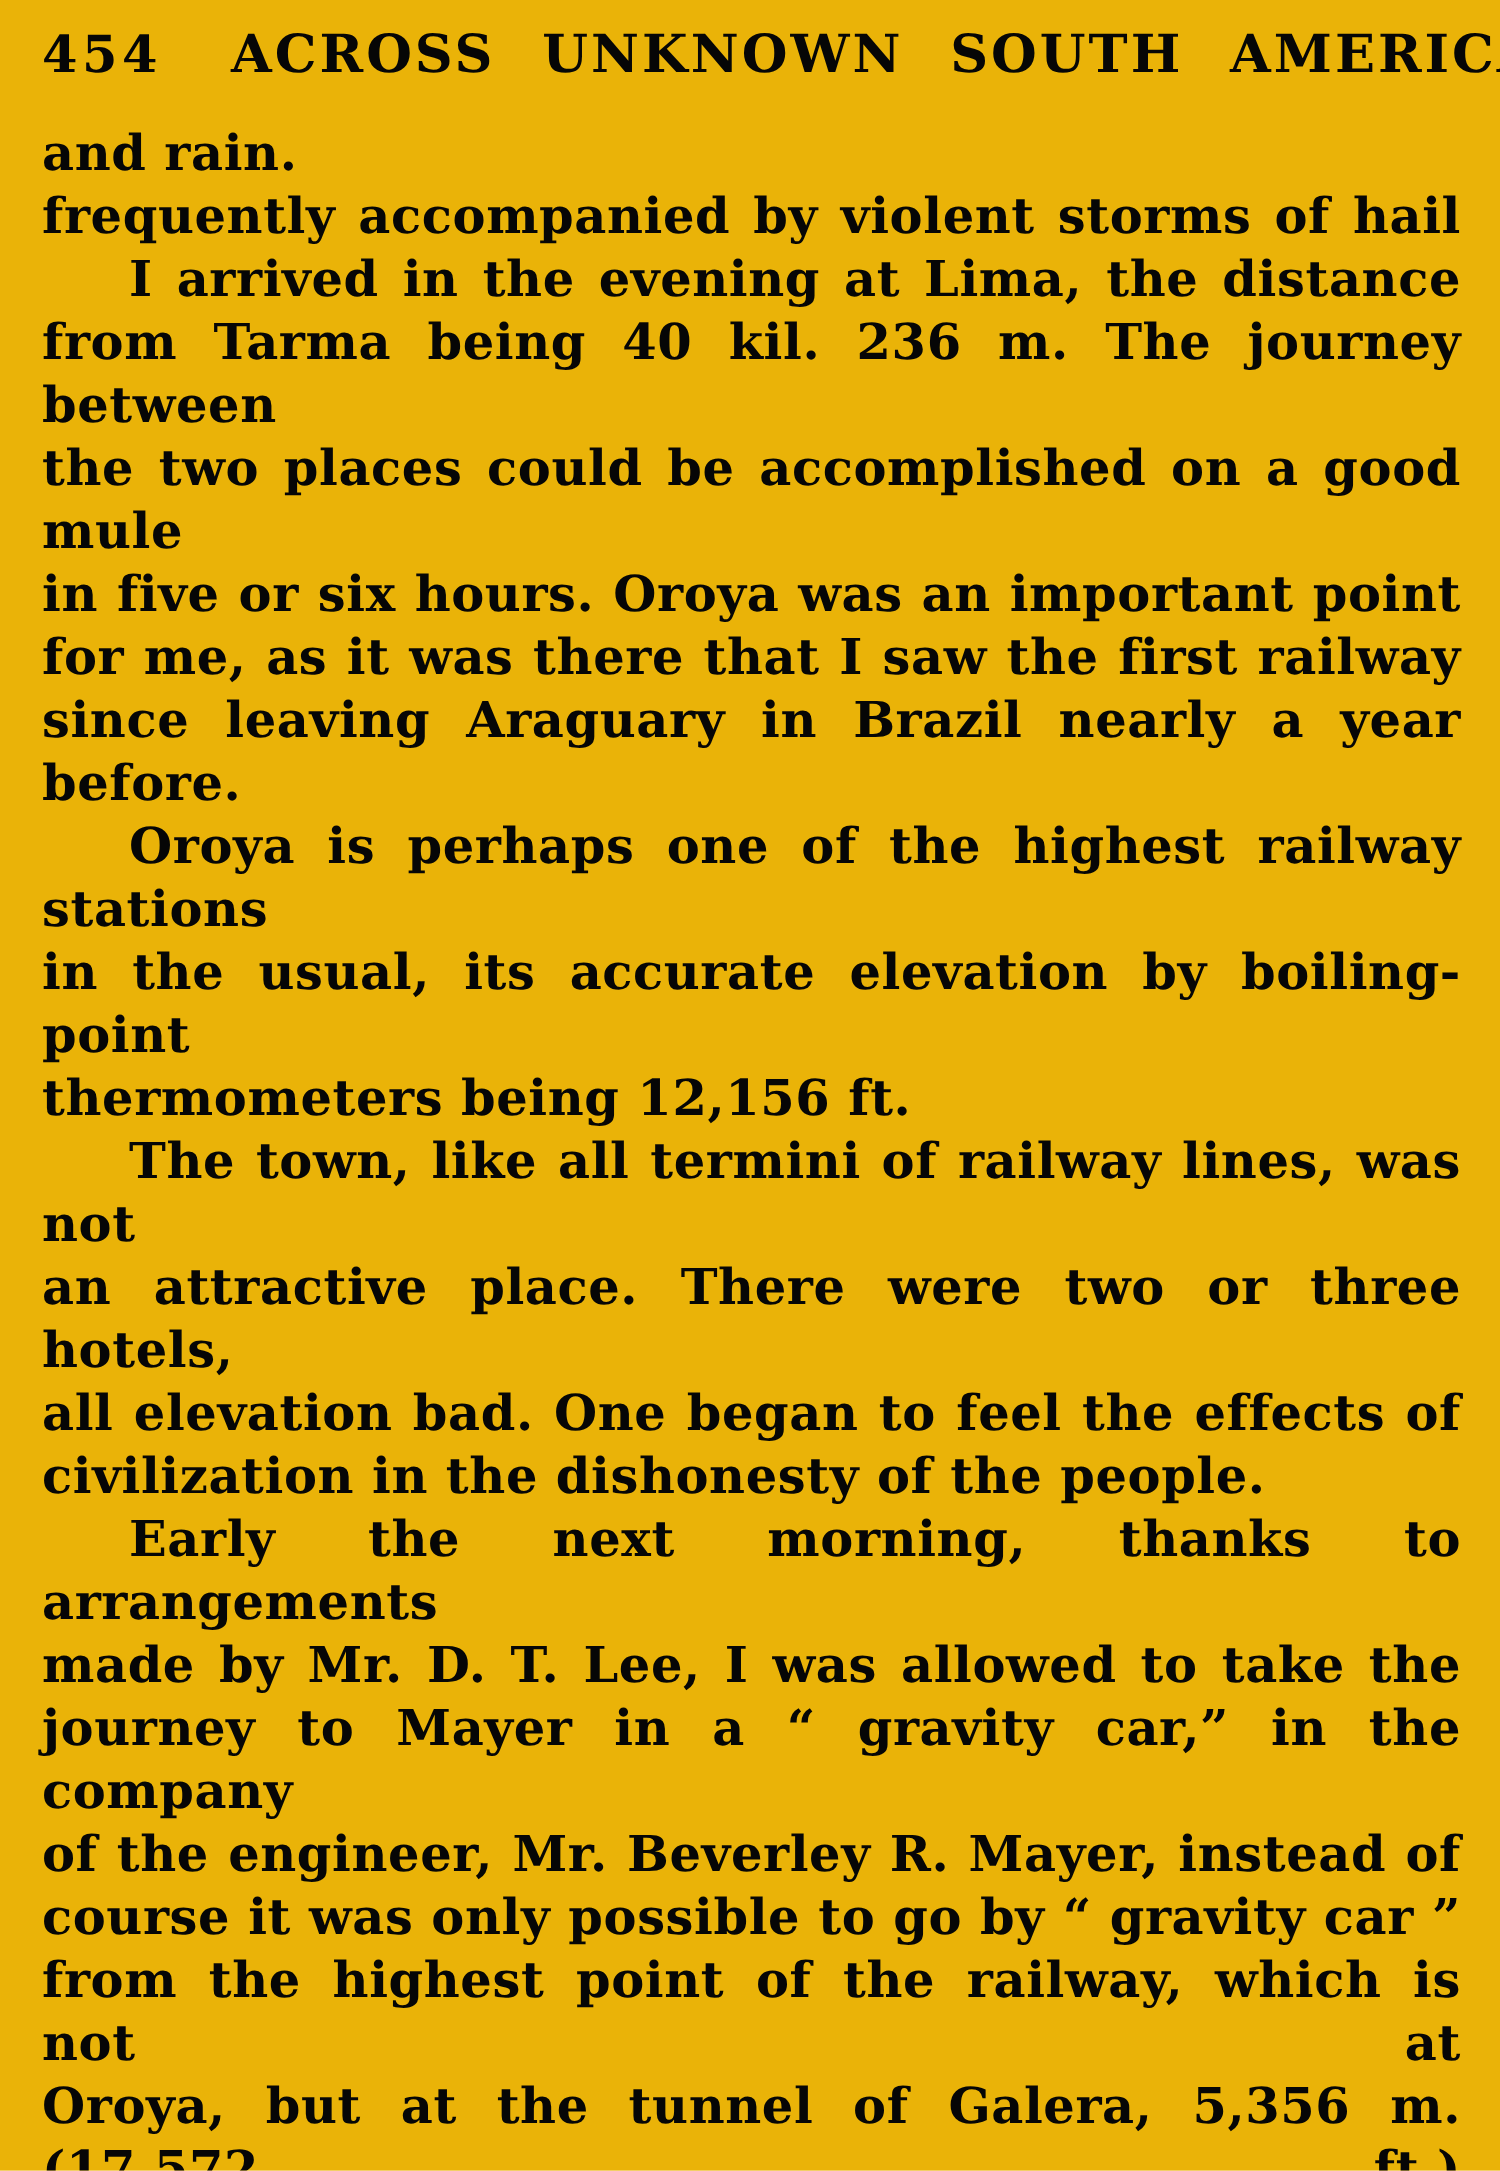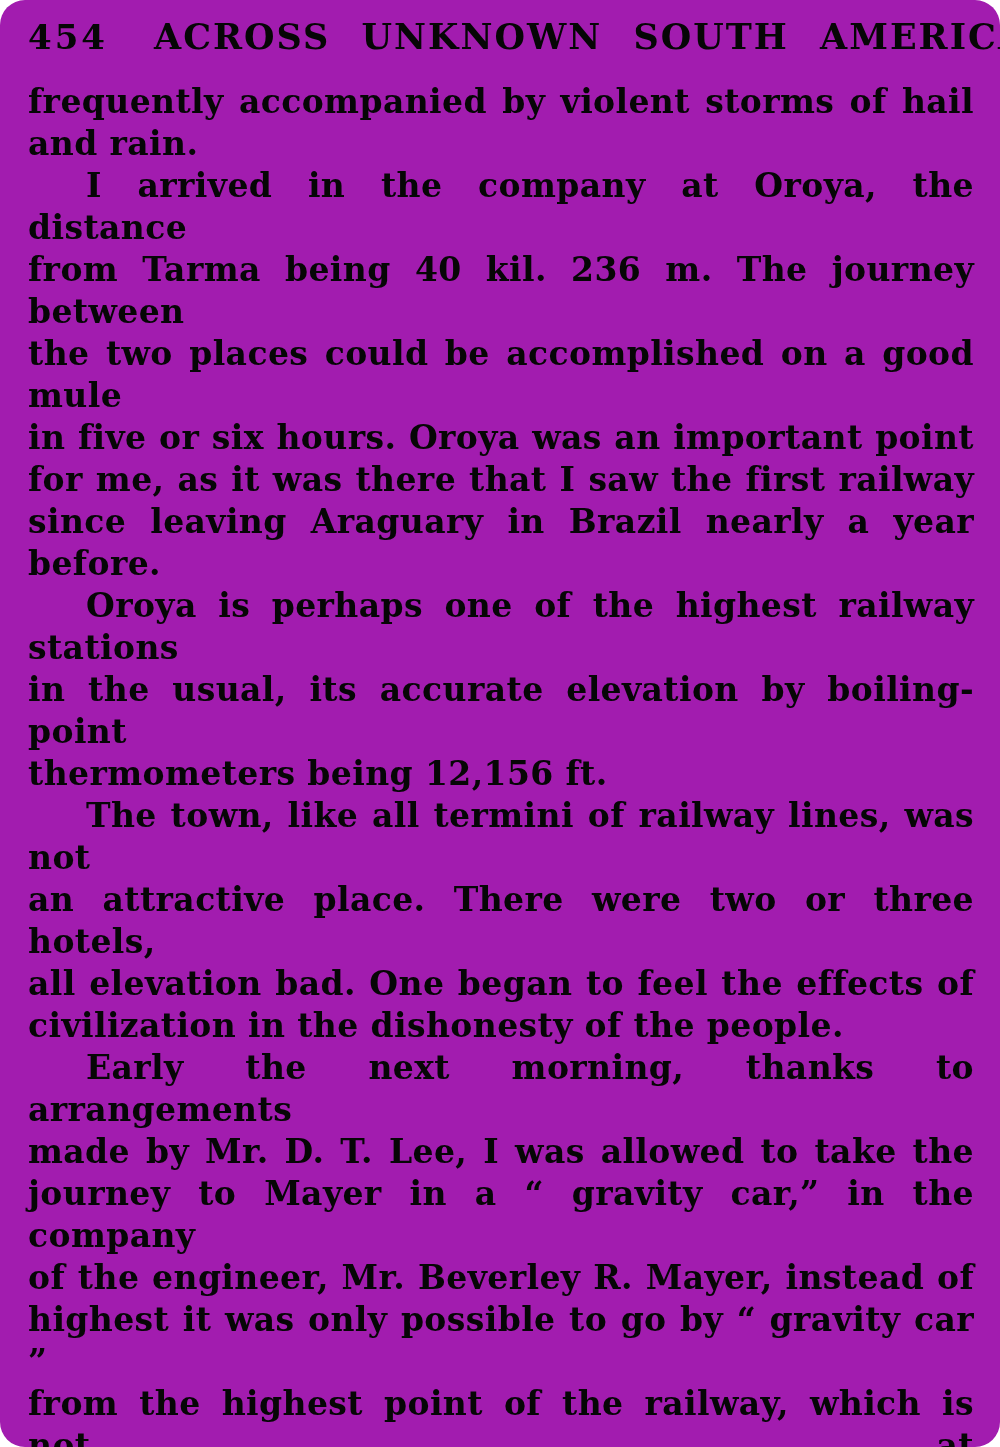--- a/index.html
+++ b/index.html
@@ -14,22 +14,21 @@
     color: #060606;
     font-family: "DejaVu Serif", serif;
     font-weight: 700;
     -webkit-font-smoothing: antialiased;
   }
   .page {
     box-sizing: border-box;
     width: 1000px;
     height: 1447px;
     padding: 16px 26px 0 28px;
-    background: #a21caf;
-    border-radius: 25px;
+    background: #eab308;
   }
   .page-header {
     display: flex;
     align-items: baseline;
     margin: 0 0 24px 0;
     white-space: nowrap;
   }
   .page-number {
     font-size: 34px;
     letter-spacing: 3px;
@@ -61,37 +60,37 @@
 <body>
 
 <div class="page">
 
   <div class="page-header">
     <span class="page-number">454</span>
     <span class="running-title">ACROSS UNKNOWN SOUTH AMERICA</span>
   </div>
 
   <div class="page-body">
+      <div class="line endline">and rain.</div>
       <div class="line">frequently accompanied by violent storms of hail</div>
-      <div class="line endline">and rain.</div>
-      <div class="line indent">I arrived in the company at Oroya, the distance</div>
+      <div class="line indent">I arrived in the evening at Lima, the distance</div>
       <div class="line">from Tarma being 40 kil. 236 m. The journey between</div>
       <div class="line">the two places could be accomplished on a good mule</div>
       <div class="line">in five or six hours. Oroya was an important point</div>
       <div class="line">for me, as it was there that I saw the first railway</div>
       <div class="line">since leaving Araguary in Brazil nearly a year before.</div>
       <div class="line indent">Oroya is perhaps one of the highest railway stations</div>
       <div class="line">in the usual, its accurate elevation by boiling-point</div>
       <div class="line endline">thermometers being 12,156 ft.</div>
       <div class="line indent">The town, like all termini of railway lines, was not</div>
       <div class="line">an attractive place. There were two or three hotels,</div>
       <div class="line">all elevation bad. One began to feel the effects of</div>
       <div class="line endline">civilization in the dishonesty of the people.</div>
       <div class="line indent">Early the next morning, thanks to arrangements</div>
       <div class="line">made by Mr. D. T. Lee, I was allowed to take the</div>
       <div class="line">journey to Mayer in a “ gravity car,” in the company</div>
       <div class="line">of the engineer, Mr. Beverley R. Mayer, instead of</div>
-      <div class="line">highest it was only possible to go by “ gravity car ”</div>
+      <div class="line">course it was only possible to go by “ gravity car ”</div>
       <div class="line">from the highest point of the railway, which is not at</div>
       <div class="line">Oroya, but at the tunnel of Galera, 5,356 m. (17,572 ft.)</div>
     </div>
 
 </div>
 
 </body></html>

